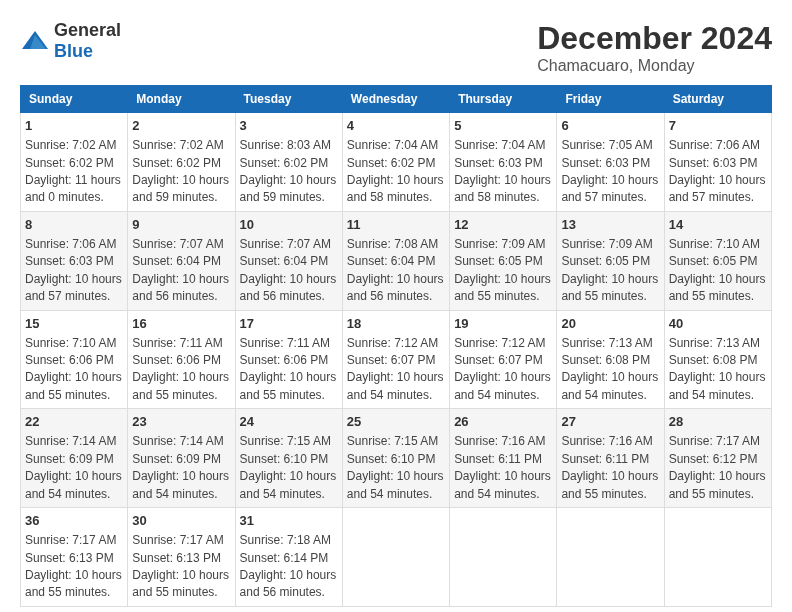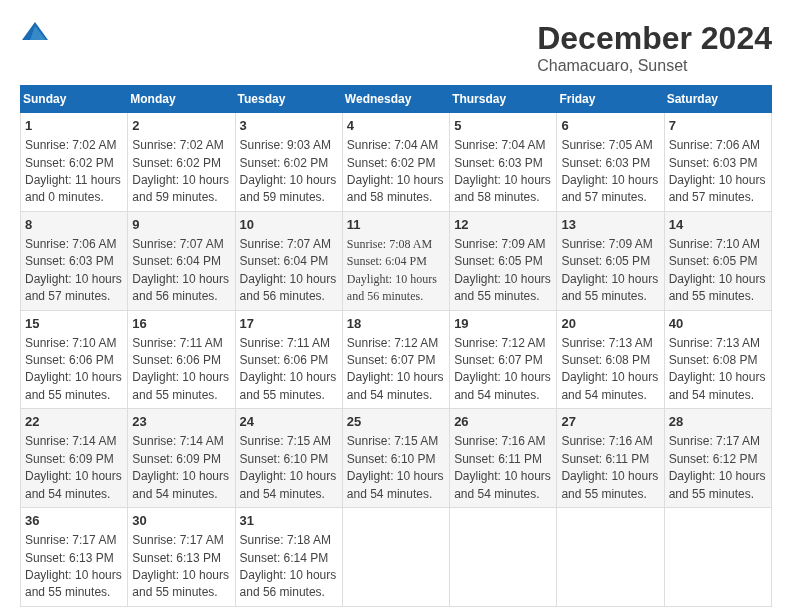--- a/index.html
+++ b/index.html
@@ -41,21 +41,21 @@
     table {
       width: 100%;
       border-collapse: collapse;
       font-size: 11px;
     }
     thead tr {
       background-color: #1a6bb5;
       color: white;
     }
     thead th {
-      padding: 6px 2px;
+      padding: 6px 8px;
       text-align: left;
       font-size: 12px;
       font-weight: bold;
       border: 1px solid #1a6bb5;
     }
     tbody tr {
       border-bottom: 1px solid #ccc;
     }
     tbody tr:nth-child(odd) {
       background-color: #fff;
@@ -88,24 +88,28 @@
   </style>
 </head>
 <body>
 
 <div class="header">
   <div class="logo">
     <svg class="logo-icon" viewBox="0 0 30 24">
       <polygon points="15,2 28,20 2,20" fill="#1a6bb5"></polygon>
       <polygon points="15,6 26,20 10,20" fill="#4a9fd4" opacity="0.6"></polygon>
     </svg>
+    <div>
+      <span style="font-size:18px;font-weight:bold;color:#333;">General</span><br>
+      <span style="font-size:18px;font-weight:bold;color:#1a6bb5;">Blue</span>
+    </div>
   </div>
   <div class="title-section">
     <h1>December 2024</h1>
-    <h2>Chamacuaro, Sunset</h2>
+    <h2>Chamacuaro, Monday</h2>
   </div>
 </div>
 
 <table>
   <thead>
     <tr>
     <th>Sunday</th>
         <th>Monday</th>
         <th>Tuesday</th>
         <th>Wednesday</th>
@@ -117,21 +121,21 @@
   <tbody>
   <tr class="week-row">
         <td><span class="day-num">1</span><span class="day-info" style="white-space: pre-line;">Sunrise: 7:02 AM
 Sunset: 6:02 PM
 Daylight: 11 hours
 and 0 minutes.</span></td>
         <td><span class="day-num">2</span><span class="day-info" style="white-space: pre-line;">Sunrise: 7:02 AM
 Sunset: 6:02 PM
 Daylight: 10 hours
 and 59 minutes.</span></td>
-        <td><span class="day-num">3</span><span class="day-info" style="white-space: pre-line;">Sunrise: 9:03 AM
+        <td><span class="day-num">3</span><span class="day-info" style="white-space: pre-line;">Sunrise: 8:03 AM
 Sunset: 6:02 PM
 Daylight: 10 hours
 and 59 minutes.</span></td>
         <td><span class="day-num">4</span><span class="day-info" style="white-space: pre-line;">Sunrise: 7:04 AM
 Sunset: 6:02 PM
 Daylight: 10 hours
 and 58 minutes.</span></td>
         <td><span class="day-num">5</span><span class="day-info" style="white-space: pre-line;">Sunrise: 7:04 AM
 Sunset: 6:03 PM
 Daylight: 10 hours
@@ -151,21 +155,21 @@
 Daylight: 10 hours
 and 57 minutes.</span></td>
         <td><span class="day-num">9</span><span class="day-info" style="white-space: pre-line;">Sunrise: 7:07 AM
 Sunset: 6:04 PM
 Daylight: 10 hours
 and 56 minutes.</span></td>
         <td><span class="day-num">10</span><span class="day-info" style="white-space: pre-line;">Sunrise: 7:07 AM
 Sunset: 6:04 PM
 Daylight: 10 hours
 and 56 minutes.</span></td>
-        <td><span class="day-num">11</span><span class="day-info" style="white-space: pre-line; font-family: Liberation Serif, serif;">Sunrise: 7:08 AM
+        <td><span class="day-num">11</span><span class="day-info" style="white-space: pre-line;">Sunrise: 7:08 AM
 Sunset: 6:04 PM
 Daylight: 10 hours
 and 56 minutes.</span></td>
         <td><span class="day-num">12</span><span class="day-info" style="white-space: pre-line;">Sunrise: 7:09 AM
 Sunset: 6:05 PM
 Daylight: 10 hours
 and 55 minutes.</span></td>
         <td><span class="day-num">13</span><span class="day-info" style="white-space: pre-line;">Sunrise: 7:09 AM
 Sunset: 6:05 PM
 Daylight: 10 hours

